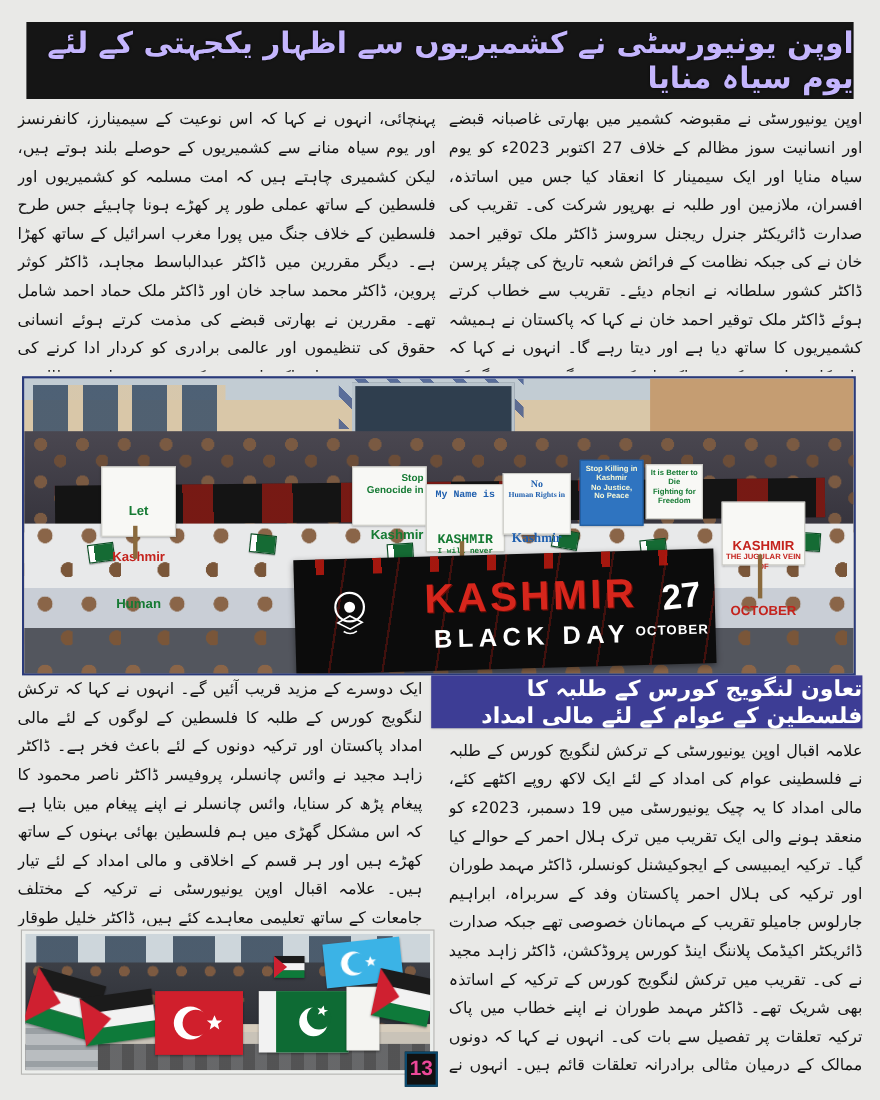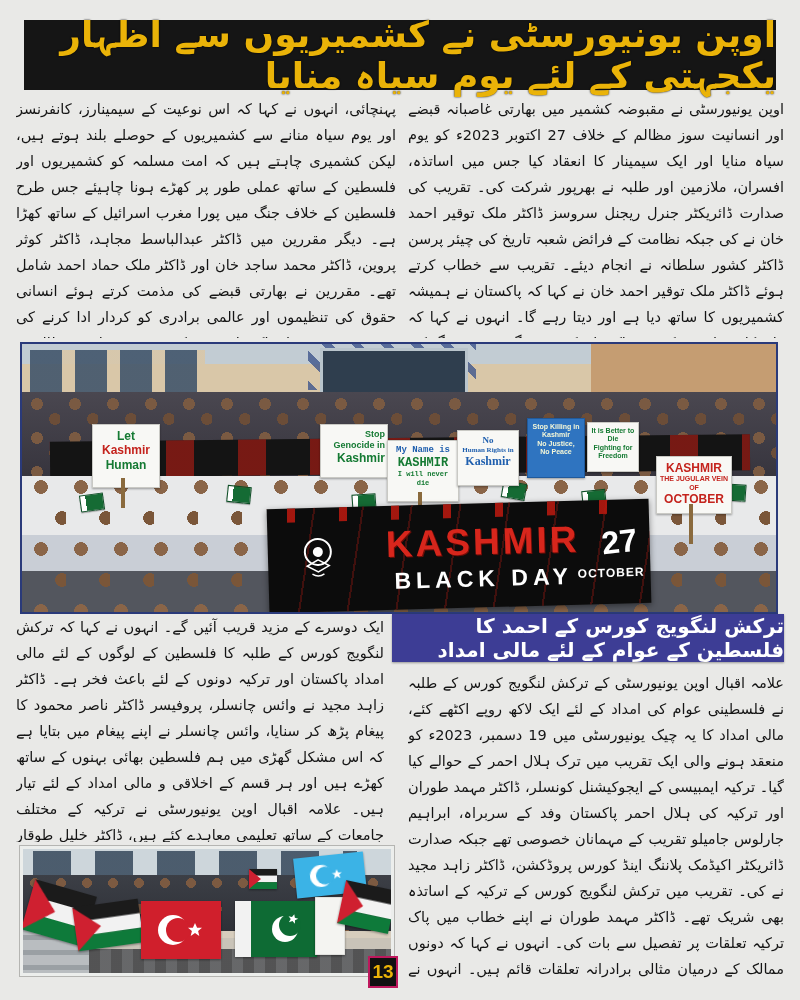--- a/index.html
+++ b/index.html
@@ -4,23 +4,23 @@
 <style>
   html,body{margin:0;padding:0;}
   body{
     width:800px;height:1000px;position:relative;overflow:hidden;
     background:#e9e9e7;
     font-family:"DejaVu Sans","Liberation Sans",sans-serif;
   }
   
   .banner-main{
     position:absolute;left:24px;top:20px;width:752px;height:70px;
-    background:#151515;color:#eab308;
+    background:#151515;color:#c4b5fd;
     display:flex;align-items:center;justify-content:center;
-    direction:rtl;font-size:36px;font-weight:bold;letter-spacing:0.5px;
+    direction:rtl;font-size:27px;font-weight:bold;letter-spacing:0.5px;
     text-shadow:0 0 2px #000;
   }
   
   .col{
     position:absolute;direction:rtl;text-align:justify;
     font-size:14.5px;line-height:26px;color:#141414;overflow:hidden;
   }
   #s1-right{left:408px;top:96px;width:376px;height:242px;}
   #s1-left {left:16px; top:96px;width:380px;height:242px;}
   #s2-left {left:16px; top:614px;width:368px;height:228px;}
@@ -64,21 +64,21 @@
     border:1px solid #0b4d24;box-shadow:0 1px 1px rgba(0,0,0,.3);}
   .placard{
     position:absolute;background:#f8f8f5;border:1px solid #c9c9c4;
     box-shadow:0 1px 2px rgba(0,0,0,.35);
     text-align:center;font-weight:bold;padding:4px 2px;
     font-size:9px;line-height:1.2;font-family:"Liberation Sans",sans-serif;
   }
   .placard .grn{color:#157a33;display:block;}
   .placard .red{color:#c4231d;display:block;}
   .placard .blu{color:#1f5fae;display:block;}
-  .placard .big{font-size:12px;}
+  .placard .big{font-size:12px;margin-top:28px;}
   .placard .sml{font-size:7px;}
   .placard-blue{background:#2f74c0;border-color:#205a9c;}
   .placard-blue span{color:#f4f7d8;display:block;}
   .stick{position:absolute;width:4px;background:#8a6a3d;}
   
   .bn{position:absolute;left:246px;top:160px;width:382px;height:104px;
     background:#0c0c0c;transform:rotate(-1.6deg);box-shadow:0 2px 6px rgba(0,0,0,.45);}
   .bn-wire{position:absolute;inset:0;
     background:repeating-linear-gradient(100deg,transparent 0 46px,rgba(130,22,16,.45) 46px 48px);}
   .bn-drips{position:absolute;left:0;top:0;width:100%;height:14px;
@@ -109,21 +109,21 @@
   .p2-legs{position:absolute;left:0;bottom:0;width:100%;height:24px;
     background:repeating-linear-gradient(90deg,#2c2e33 0 11px,#46494f 11px 22px);opacity:.75;}
   .p2-steps{position:absolute;left:0;bottom:0;width:66px;height:48px;
     background:repeating-linear-gradient(180deg,#b9bdc0 0 10px,#9aa0a4 10px 15px);}
   .flag{position:absolute;filter:drop-shadow(0 1px 1px rgba(0,0,0,.4));}
   .red-coat{position:absolute;left:28px;top:46px;width:15px;height:38px;
     background:#b5222a;border-radius:6px 6px 0 0;}
   
   .pageno{
     position:absolute;left:368px;top:956px;width:30px;height:32px;
-    background:#111111;color:#eab308;border:2px solid #be185d;box-sizing:border-box;
+    background:#111111;color:#ec4899;border:2px solid #0c4a6e;box-sizing:border-box;
     display:flex;align-items:center;justify-content:center;
     font-size:19px;font-weight:bold;font-family:"Liberation Sans",sans-serif;
   }
 </style>
 </head>
 <body>
 
 <div class="banner-main">
   <span>اوپن یونیورسٹی نے کشمیریوں سے اظہار یکجہتی کے لئے یوم سیاہ منایا</span>
 </div>
@@ -202,21 +202,21 @@
       <circle cx="20" cy="18" r="5" fill="#ffffff"></circle>
     </svg>
     <div class="bn-title">KASHMIR</div>
     <div class="bn-sub">BLACK DAY</div>
     <div class="bn-day">27</div>
     <div class="bn-month">OCTOBER</div>
   </div>
 </div>
 
 <div class="banner-sub">
-  <span>ترکش لنگویج کورس کے احمد کا فلسطین کے عوام کے لئے مالی امداد</span>
+  <span>تعاون لنگویج کورس کے طلبہ کا فلسطین کے عوام کے لئے مالی امداد</span>
 </div>
 
 <div class="col" id="s2-left">ایک دوسرے کے مزید قریب آئیں گے۔ انہوں نے کہا کہ ترکش لنگویج کورس کے طلبہ کا فلسطین کے لوگوں کے لئے مالی امداد پاکستان اور ترکیہ دونوں کے لئے باعث فخر ہے۔ ڈاکٹر زاہد مجید نے وائس چانسلر، پروفیسر ڈاکٹر ناصر محمود کا پیغام پڑھ کر سنایا، وائس چانسلر نے اپنے پیغام میں بتایا ہے کہ اس مشکل گھڑی میں ہم فلسطین بھائی بہنوں کے ساتھ کھڑے ہیں اور ہر قسم کے اخلاقی و مالی امداد کے لئے تیار ہیں۔ علامہ اقبال اوپن یونیورسٹی نے ترکیہ کے مختلف جامعات کے ساتھ تعلیمی معاہدے کئے ہیں، ڈاکٹر خلیل طوقار کے تعاون سے یونیورسٹی میں یونس ایمرے انسٹی ٹیوٹ بھی قائم کیا گیا ہے۔</div>
 <div class="col" id="s2-right">علامہ اقبال اوپن یونیورسٹی کے ترکش لنگویج کورس کے طلبہ نے فلسطینی عوام کی امداد کے لئے ایک لاکھ روپے اکٹھے کئے، مالی امداد کا یہ چیک یونیورسٹی میں 19 دسمبر، 2023ء کو منعقد ہونے والی ایک تقریب میں ترک ہلال احمر کے حوالے کیا گیا۔ ترکیہ ایمبیسی کے ایجوکیشنل کونسلر، ڈاکٹر مہمد طوران اور ترکیہ کی ہلال احمر پاکستان وفد کے سربراہ، ابراہیم جارلوس جامیلو تقریب کے مہمانان خصوصی تھے جبکہ صدارت ڈائریکٹر اکیڈمک پلاننگ اینڈ کورس پروڈکشن، ڈاکٹر زاہد مجید نے کی۔ تقریب میں ترکش لنگویج کورس کے ترکیہ کے اساتذہ بھی شریک تھے۔ ڈاکٹر مہمد طوران نے اپنے خطاب میں پاک ترکیہ تعلقات پر تفصیل سے بات کی۔ انہوں نے کہا کہ دونوں ممالک کے درمیان مثالی برادرانہ تعلقات قائم ہیں۔ انہوں نے کہا کہ علامہ اقبال اوپن یونیورسٹی میں ترکش لنگویج سینٹر کا قیام اور ترکش زبان کے کورسز سکھانے پر دونوں ممالک کے لوگ</div>
 
 <div id="photo2">
   <div class="p2-windows"></div>
   <div class="p2-crowd"></div>
   <div class="p2-legs"></div>
   <div class="p2-steps"></div>

